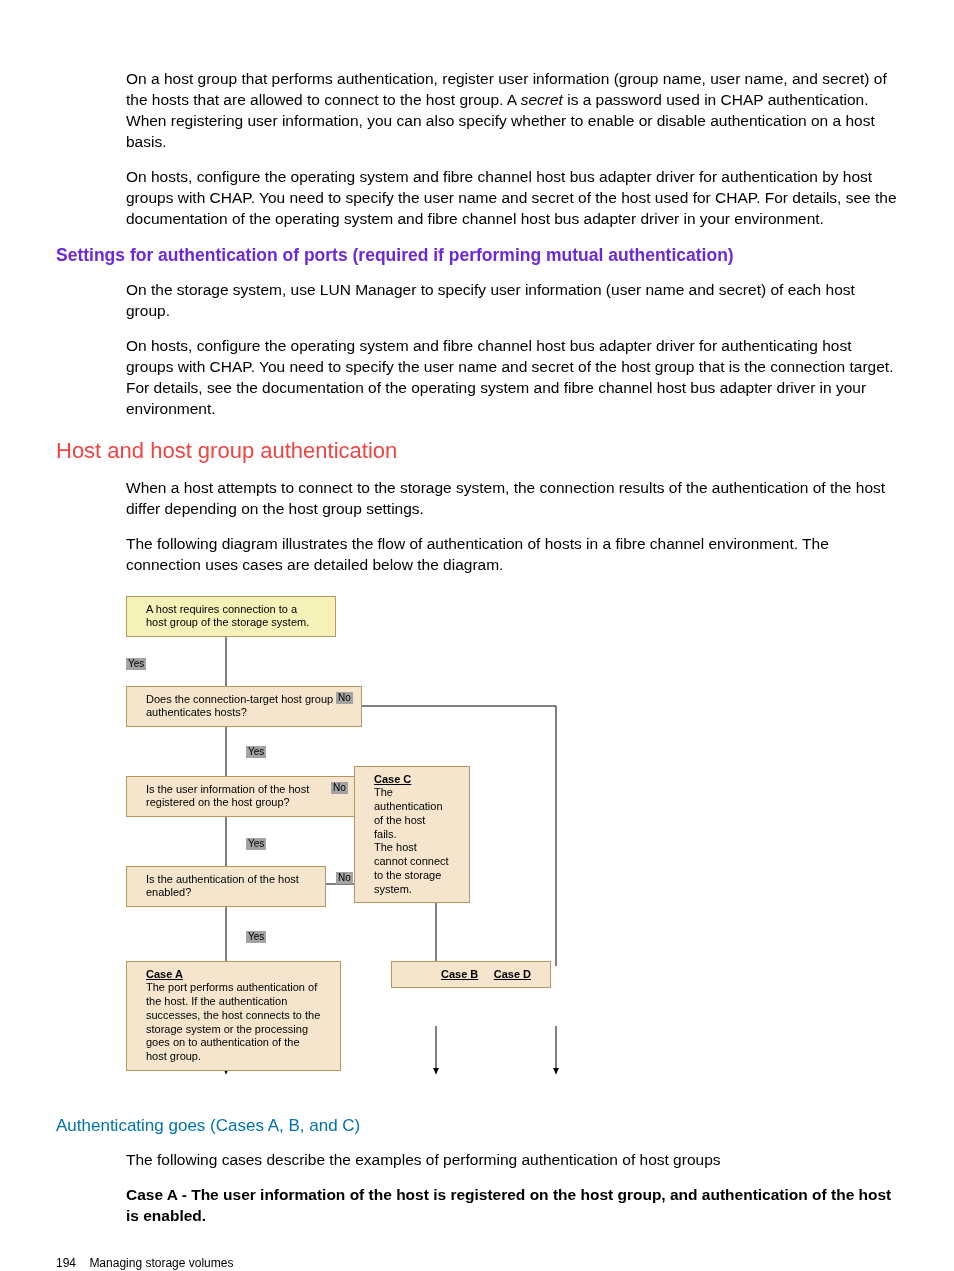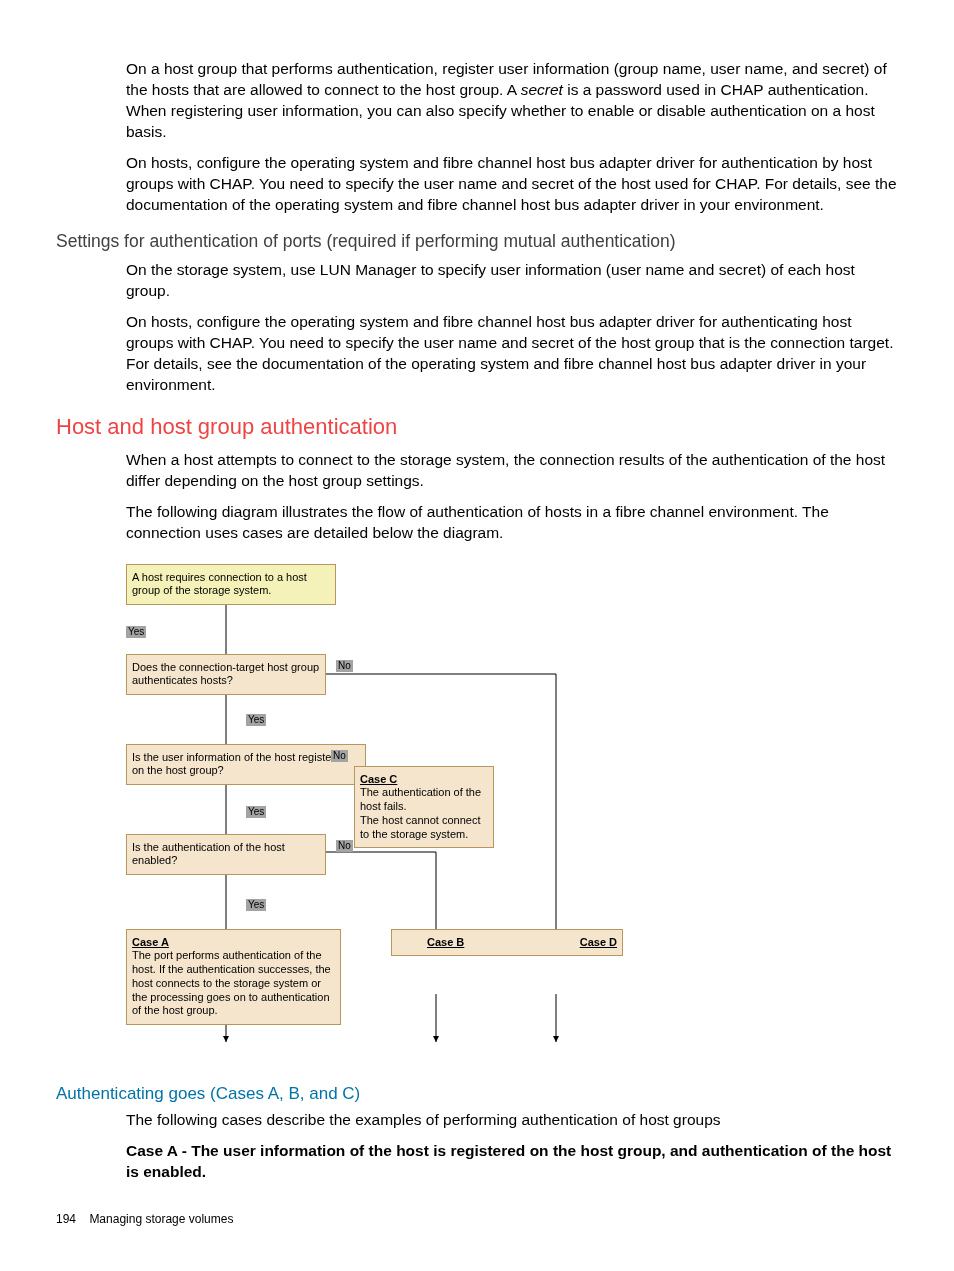--- a/index.html
+++ b/index.html
@@ -12,26 +12,26 @@
   }
   .page {
     padding: 55px 56px 30px 56px;
   }
   .indent {
     margin-left: 70px;
   }
   p {
     font-size: 15.5px;
     line-height: 1.35;
-    margin: 4px 0 10px 0;
+    margin: 14px 0 10px 0;
   }
   .h-sub {
-    color: #404040;
+    color: #6d28d9;
     font-size: 17.5px;
-    font-weight: 400;
+    font-weight: 700;
     margin: 16px 0 8px 0;
   }
   .h-main {
     color: #ef4444;
     font-size: 22px;
     font-weight: 400;
     margin: 18px 0 10px 0;
   }
   .h-sub2 {
     color: #0073a8;
@@ -49,21 +49,21 @@
     margin: 20px 0 20px 70px;
     width: 480px;
     height: 500px;
     position: relative;
     font-size: 11px;
     line-height: 1.25;
   }
   .box {
     position: absolute;
     border: 1px solid #b8975f;
-    padding: 6px 5px;
+    padding: 6px 19px;
     box-sizing: border-box;
   }
   .start-box {
     background: #f4f2b8;
   }
   .q-box {
     background: #f4e5cc;
   }
   .case-box {
     background: #f4e5cc;
@@ -133,53 +133,53 @@
       <line x1="310" y1="430" x2="310" y2="478" stroke="#000" stroke-width="1" marker-end="url(#arrow)"></line>
       <line x1="430" y1="430" x2="430" y2="478" stroke="#000" stroke-width="1" marker-end="url(#arrow)"></line>
     </svg>
 
     <div class="box start-box" style="left:0;top:0;width:210px;">
       <span>A host requires connection to a host group of the storage system.</span>
     </div>
 
     <div class="label" style="left:120;top:62px;">Yes</div>
 
-    <div class="box q-box" style="left:0;top:90px;width:200px;">
+    <div class="box q-box" style="left:0;top:90px;width:236px;">
       <span>Does the connection-target host group authenticates hosts?</span>
     </div>
     <div class="label" style="left:210px;top:96px;">No</div>
 
     <div class="label" style="left:120px;top:150px;">Yes</div>
 
     <div class="box q-box" style="left:0;top:180px;width:240px;">
       <span>Is the user information of the host registered on the host group?</span>
     </div>
     <div class="label" style="left:205px;top:186px;">No</div>
 
-    <div class="box case-box" style="left:228px;top:170px;width:140px;margin-top:32px;">
+    <div class="box case-box" style="left:228px;top:170px;width:116px;">
       <span class="case-title">Case C</span><br>
       <span style="white-space:pre-line;">The authentication of the host fails.
 The host cannot connect to the storage system.</span>
     </div>
 
     <div class="label" style="left:120px;top:242px;">Yes</div>
 
     <div class="box q-box" style="left:0;top:270px;width:200px;">
       <span>Is the authentication of the host enabled?</span>
     </div>
     <div class="label" style="left:210px;top:276px;">No</div>
 
     <div class="label" style="left:120px;top:335px;">Yes</div>
 
     <div class="box case-box" style="left:0;top:365px;width:215px;">
       <span class="case-title">Case A</span><br>
       <span>The port performs authentication of the host. If the authentication successes, the host connects to the storage system or the processing goes on to authentication of the host group.</span>
     </div>
 
-    <div class="box case-box" style="left:265px;top:365px;width:232px;">
+    <div class="box case-box" style="left:265px;top:365px;width:160px;">
       <div style="display:flex;justify-content:space-between;">
         <span class="case-title" style="margin-left:30px;">Case B</span>
         <span class="case-title">Case D</span>
       </div>
     </div>
   </div>
 
   <div class="h-sub2 indent">Authenticating goes (Cases A, B, and C)</div>
   <p class="indent">The following cases describe the examples of performing authentication of host groups</p>
   <p class="indent bold">Case A - The user information of the host is registered on the host group, and authentication of the host is enabled.</p>

